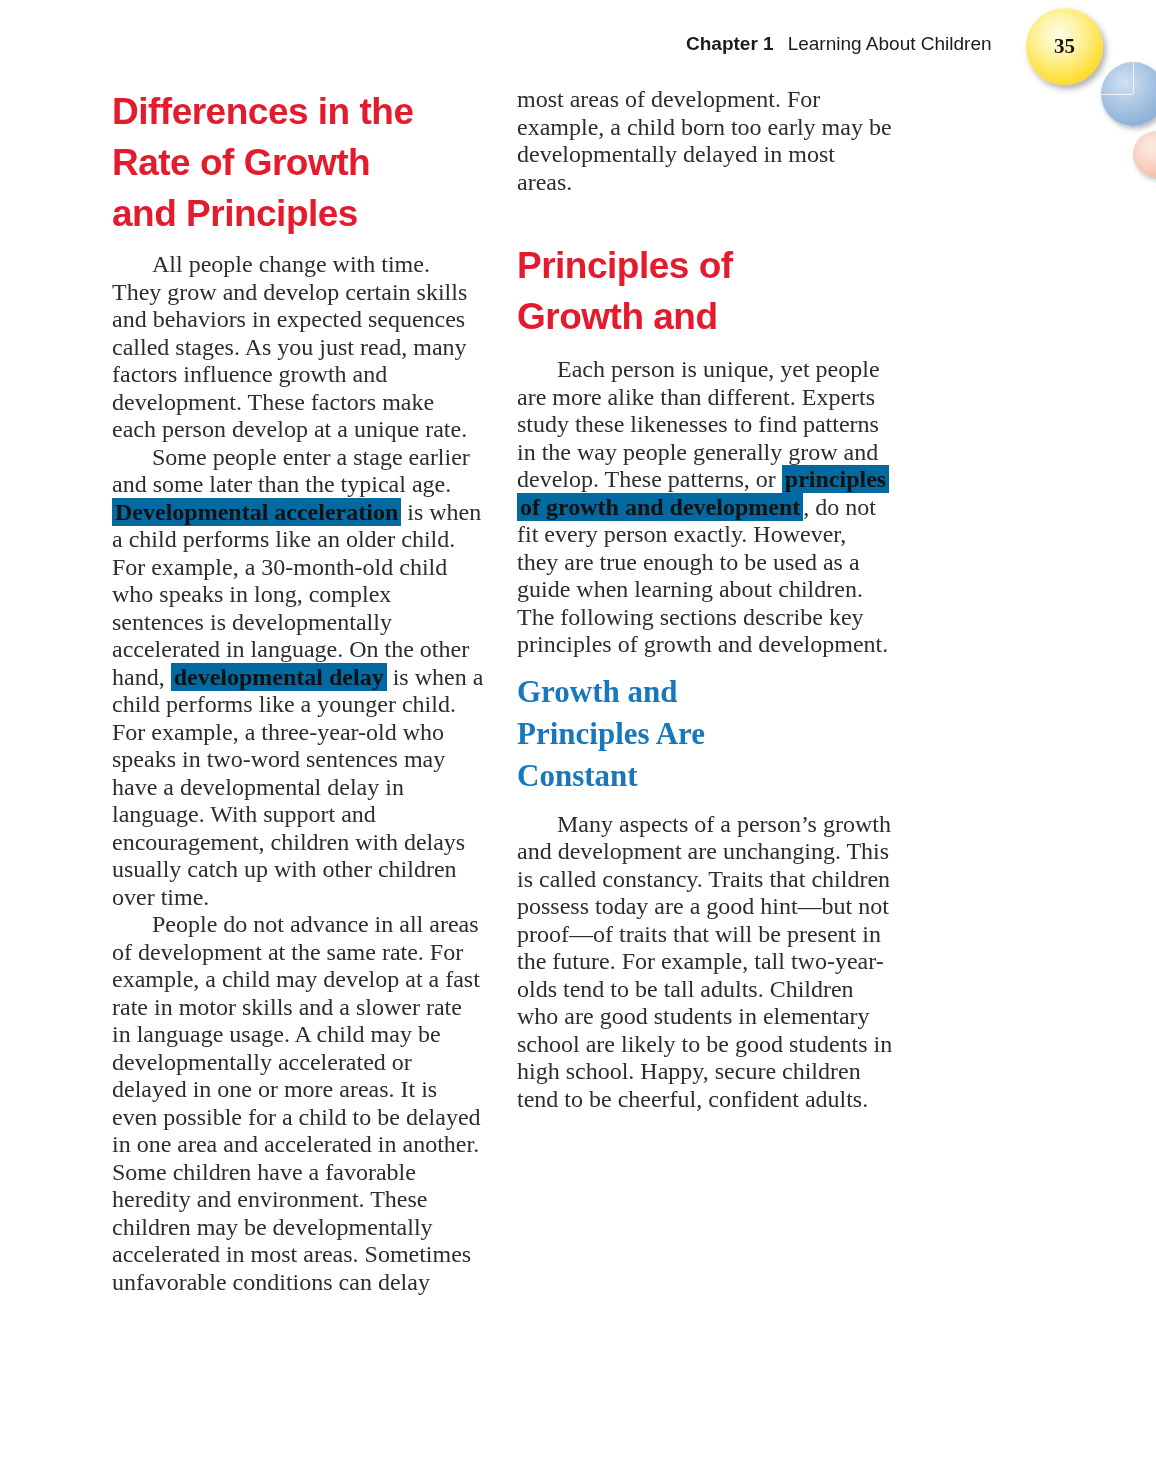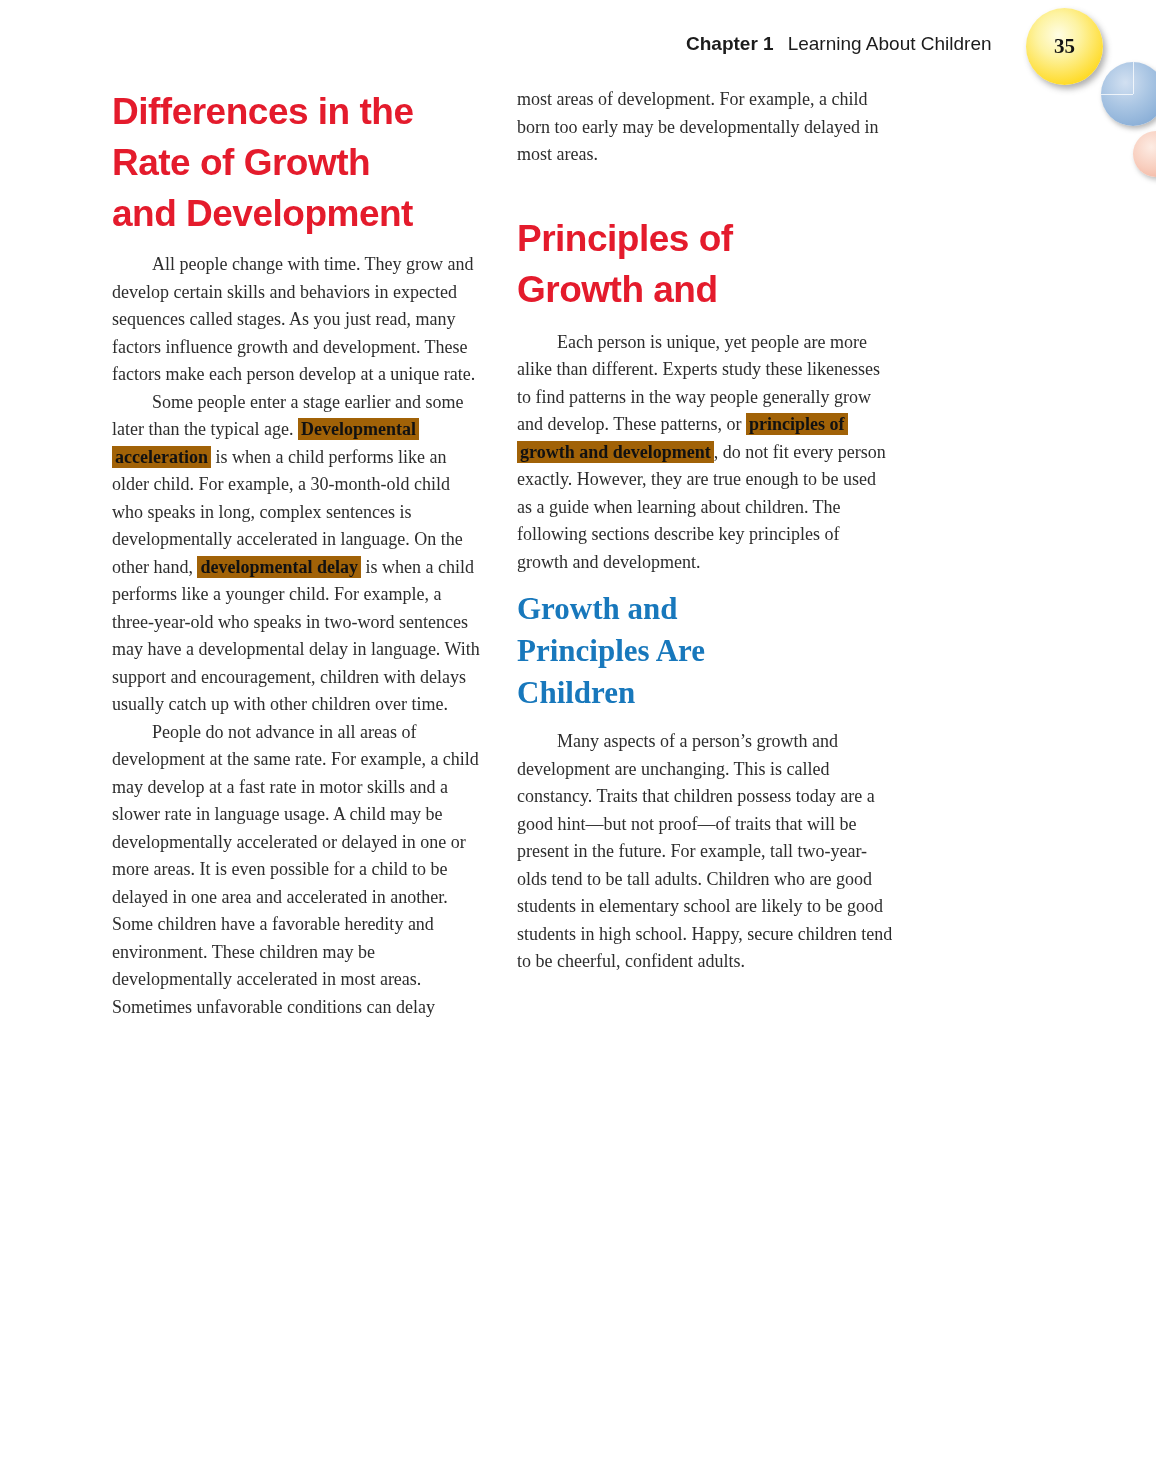--- a/index.html
+++ b/index.html
@@ -72,32 +72,32 @@
   h2.blue {
     font-family: "Liberation Serif", serif;
     font-weight: bold;
     color: #1878bc;
     font-size: 31px; line-height: 42px;
     margin: 12px 0 14px 0;
     white-space: nowrap;
   }
 
   p.body {
-    font-size: 18px; line-height: 27.5px;
+    font-size: 24px; line-height: 27.5px;
     color: #2d2d2d;
     margin: 0;
     text-align: left;
   }
   p.body.indent { text-indent: 40px; }
 
   .run-normal { }
   .run-italic { }
   .run-term {
     font-weight: bold;
-    background: #a16207;
+    background: #0369a1;
     color: #111111;
     padding: 1px 3px;
     box-decoration-break: clone;
     -webkit-box-decoration-break: clone;
   }
 </style>
 </head>
 <body>
 
 <div class="page">
@@ -109,35 +109,35 @@
   <div class="circle yellow">
     <span>35</span>
   </div>
   <div class="circle blue"></div>
   <div class="circle pink"></div>
 
   <div class="col col-left">
     <h1 class="red">
         <div>Differences in the</div>
         <div>Rate of Growth</div>
-        <div>and Development</div>
+        <div>and Principles</div>
       </h1>
     <p class="body indent"><span class="run-normal">All people change with time. They grow and develop certain skills and behaviors in expected sequences called </span><span class="run-italic">stages</span><span class="run-normal">. As you just read, many factors influence growth and development. These factors make each person develop at a unique rate.</span></p>
     <p class="body indent"><span class="run-normal">Some people enter a stage earlier and some later than the typical age. </span><span class="run-term">Developmental acceleration</span><span class="run-normal"> is when a child performs like an older child. For example, a 30-month-old child who speaks in long, complex sentences is developmentally accelerated in language. On the other hand, </span><span class="run-term">developmental delay</span><span class="run-normal"> is when a child performs like a younger child. For example, a three-year-old who speaks in two-word sentences may have a developmental delay in language. With support and encouragement, children with delays usually catch up with other children over time.</span></p>
     <p class="body indent"><span class="run-normal">People do not advance in all areas of development at the same rate. For example, a child may develop at a fast rate in motor skills and a slower rate in language usage. A child may be developmentally accelerated or delayed in one or more areas. It is even possible for a child to be delayed in one area and accelerated in another. Some children have a favorable heredity and environment. These children may be developmentally accelerated in most areas. Sometimes unfavorable conditions can delay</span></p>
   </div>
 
   <div class="col col-right">
     <p class="body"><span class="run-normal">most areas of development. For example, a child born too early may be developmentally delayed in most areas.</span></p>
     <h1 class="red">
         <div>Principles of</div>
         <div>Growth and</div>
       </h1>
     <p class="body indent"><span class="run-normal">Each person is unique, yet people are more alike than different. Experts study these likenesses to find patterns in the way people generally grow and develop. These patterns, or </span><span class="run-term">principles of growth and development</span><span class="run-normal">, do not fit every person exactly. However, they are true enough to be used as a guide when learning about children. The following sections describe key principles of growth and development.</span></p>
     <h2 class="blue">
         <div>Growth and</div>
         <div>Principles Are</div>
-        <div>Children</div>
+        <div>Constant</div>
       </h2>
     <p class="body indent"><span class="run-normal">Many aspects of a person’s growth and development are unchanging. This is called </span><span class="run-italic">constancy</span><span class="run-normal">. Traits that children possess today are a good hint—but not proof—of traits that will be present in the future. For example, tall two-year-olds tend to be tall adults. Children who are good students in elementary school are likely to be good students in high school. Happy, secure children tend to be cheerful, confident adults.</span></p>
   </div>
 
 </div>
 
 </body></html>

